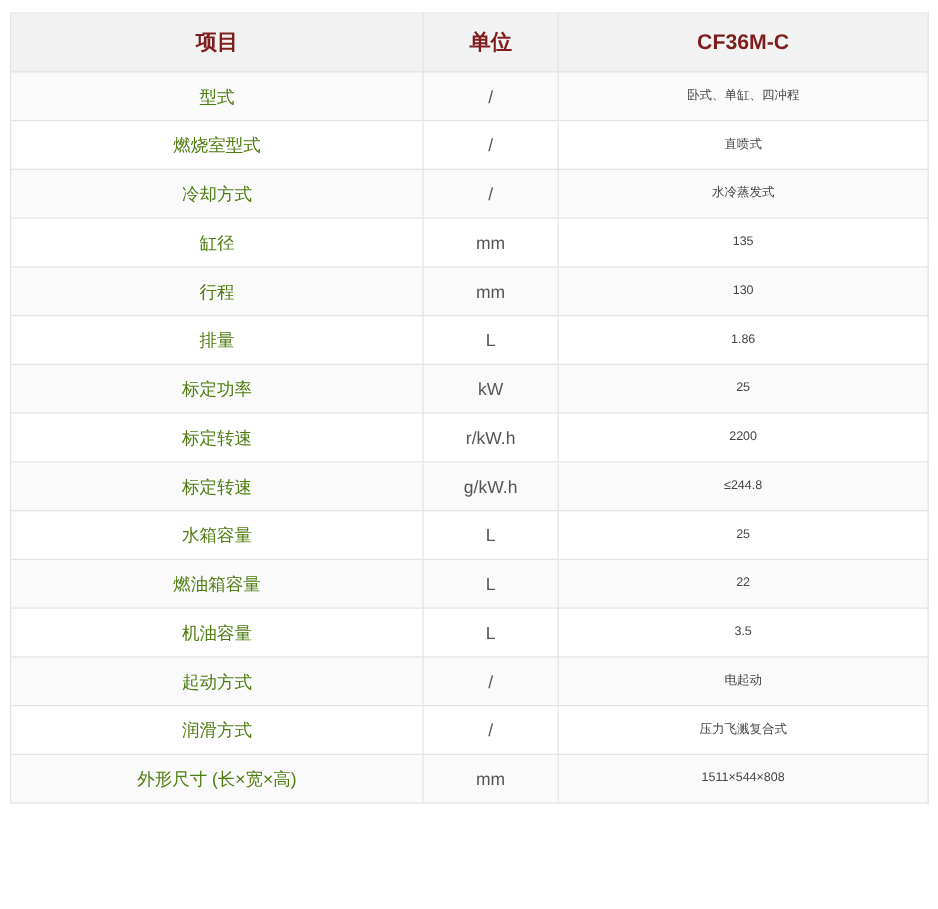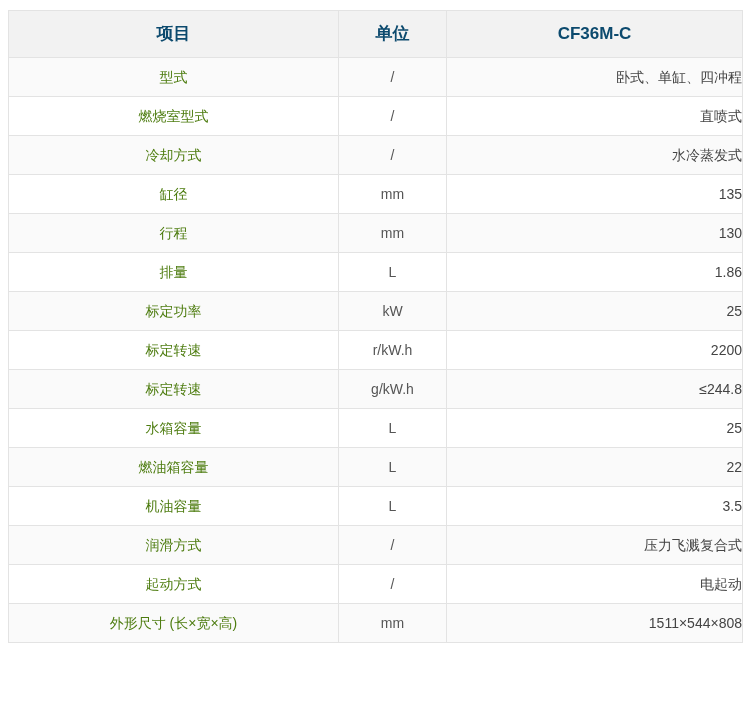--- a/index.html
+++ b/index.html
@@ -38,40 +38,39 @@
     height: 38px;
     font-size: 14px;
     line-height: 18px;
     color: #444444;
   }
   table.spec-table thead th {
     background: #f2f2f2;
     height: 46px;
     font-size: 17px;
     font-weight: bold;
-    color: #0c4a6e;
+    color: #7f1d1d;
   }
   table.spec-table tbody tr:nth-child(odd) td {
     background: #fafafa;
   }
   table.spec-table tbody tr:nth-child(even) td {
     background: #ffffff;
   }
   table.spec-table td.col-name {
     font-size: 14px;
     color: #4d7c0f;
   }
   table.spec-table td.col-unit {
     font-size: 14px;
     color: #555555;
   }
   table.spec-table td.col-value {
-    font-size: 14px;
+    font-size: 10px;
     color: #444444;
-    text-align: right;
   }
 </style>
 </head>
 <body>
 
 <div class="spec-wrap">
   <table class="spec-table">
     <colgroup>
       <col class="c0">
       <col class="c1">
@@ -139,28 +138,28 @@
           <td class="col-name">燃油箱容量</td>
           <td class="col-unit">L</td>
           <td class="col-value">22</td>
         </tr>
         <tr>
           <td class="col-name">机油容量</td>
           <td class="col-unit">L</td>
           <td class="col-value">3.5</td>
         </tr>
         <tr>
+          <td class="col-name">起动方式</td>
+          <td class="col-unit">/</td>
+          <td class="col-value">电起动</td>
+        </tr>
+        <tr>
           <td class="col-name">润滑方式</td>
           <td class="col-unit">/</td>
           <td class="col-value">压力飞溅复合式</td>
-        </tr>
-        <tr>
-          <td class="col-name">起动方式</td>
-          <td class="col-unit">/</td>
-          <td class="col-value">电起动</td>
         </tr>
         <tr>
           <td class="col-name">外形尺寸 (长×宽×高)</td>
           <td class="col-unit">mm</td>
           <td class="col-value">1511×544×808</td>
         </tr>
       </tbody>
   </table>
 </div>
 

